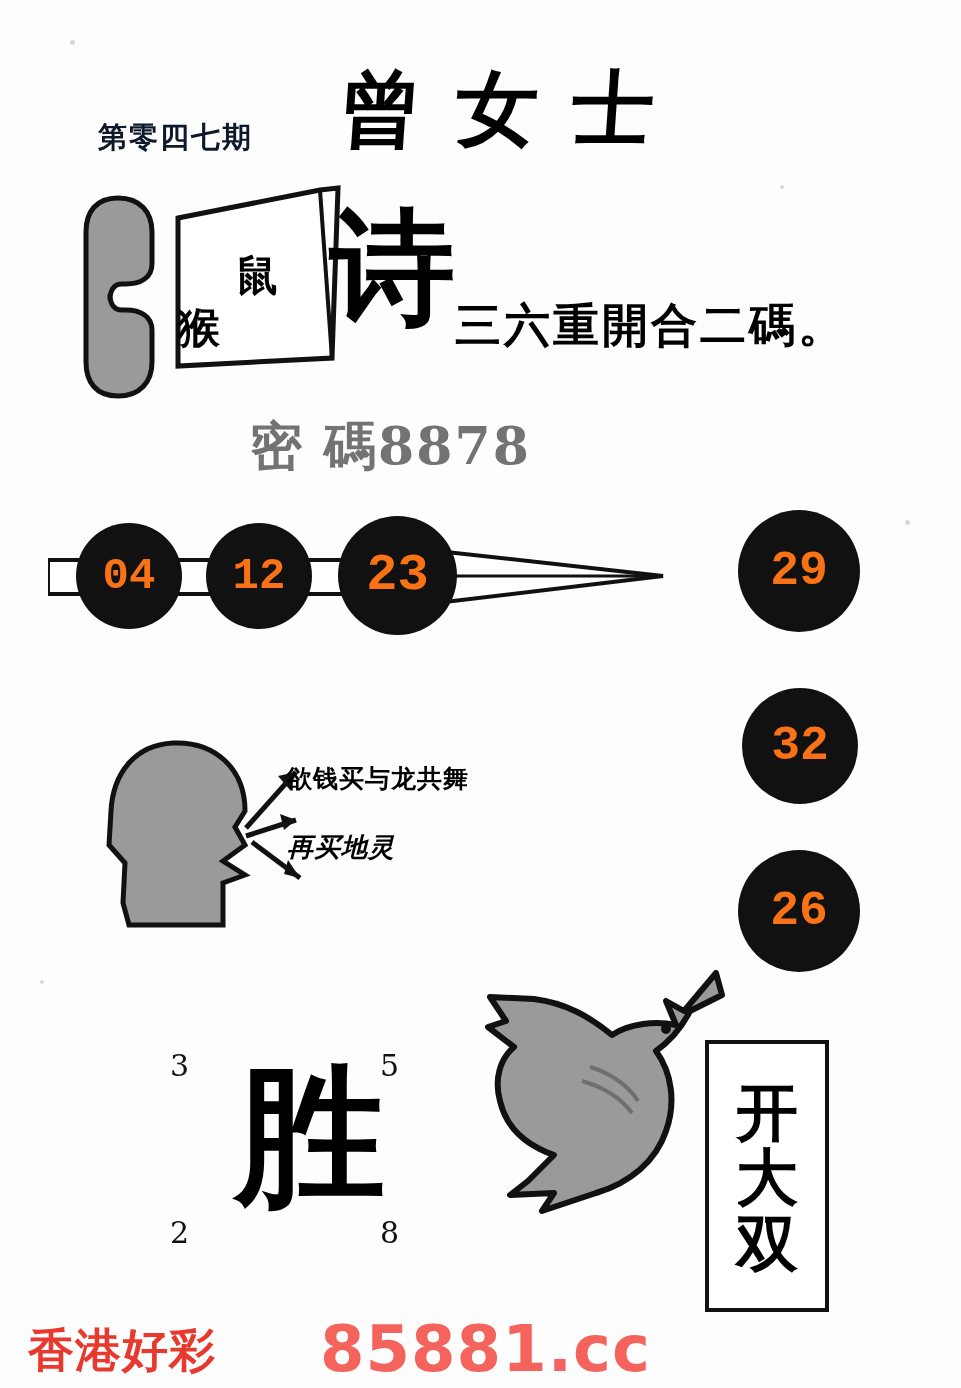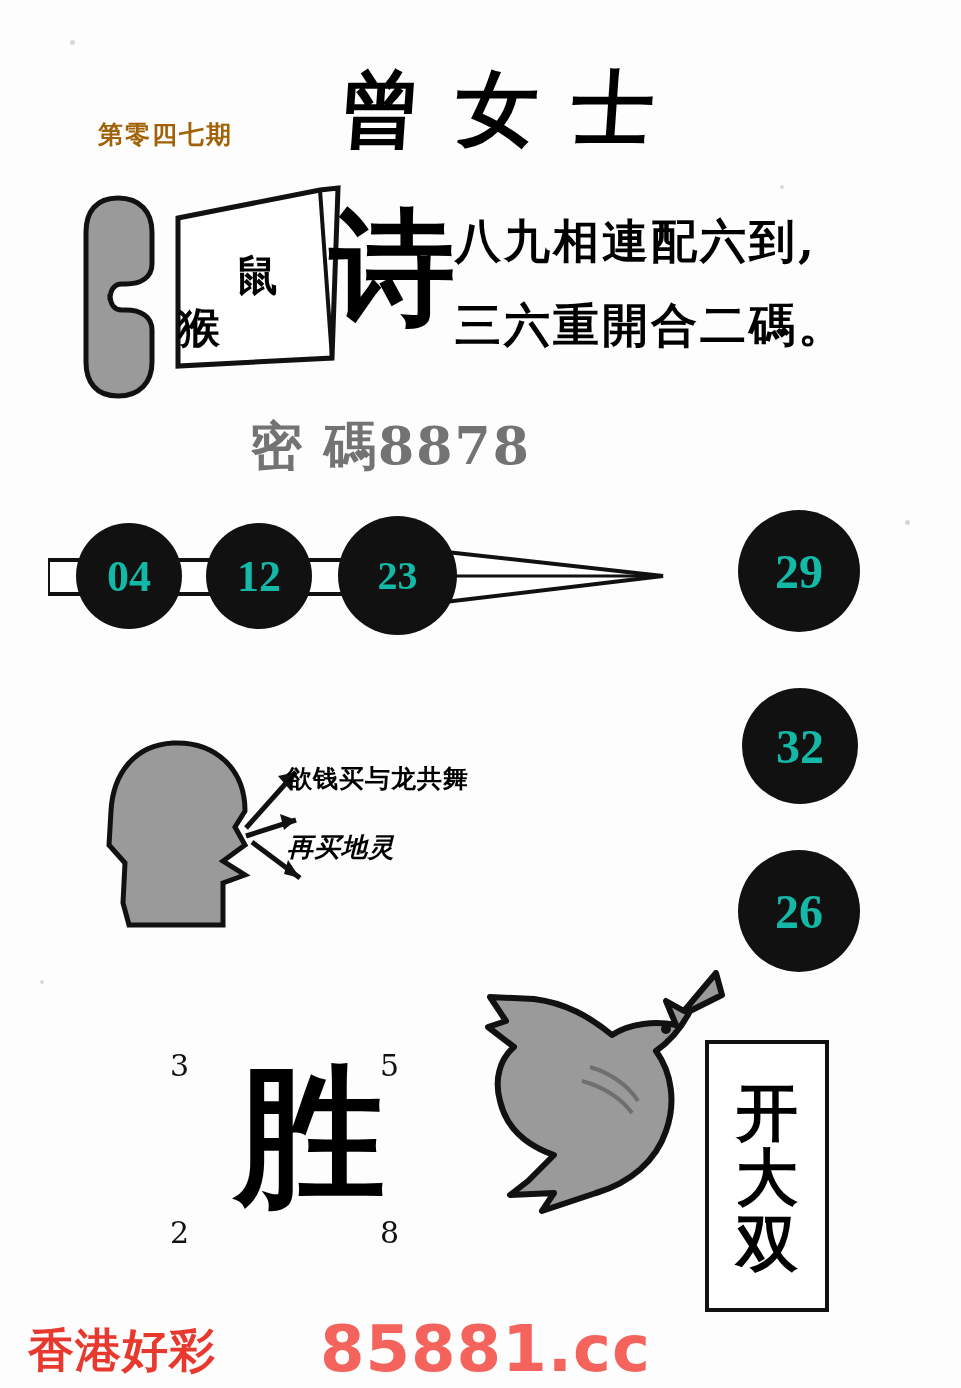--- a/index.html
+++ b/index.html
@@ -11,21 +11,21 @@
     position:relative;
   }
   .page{
     position:absolute;inset:0;
     background:#fdfdfd;
   }
   
   .issue{
     position:absolute;left:98px;top:118px;
     font-family:Liberation Serif, serif;
-    font-size:25px;font-weight:700;color:#a16207;
+    font-size:29px;font-weight:700;color:#0f172a;
     letter-spacing:2px;
   }
   .brand{
     position:absolute;left:340px;top:55px;
     font-family:"DejaVu Serif", serif;
     font-size:82px;font-weight:700;color:#000;
     letter-spacing:34px;
     transform:skewX(-4deg);
   }
   
@@ -70,22 +70,22 @@
   }
   
   .arrow-wrap{
     position:absolute;left:48px;top:510px;
     width:640px;height:140px;
   }
   .ball{
     position:absolute;
     border-radius:50%;
     background:#111;
-    color:#14b8a6;
-    font-family:Liberation Serif, serif;
+    color:#f97316;
+    font-family:Liberation Mono, monospace;
     font-weight:700;
     display:flex;align-items:center;justify-content:center;
     box-shadow:0 0 0 2px #111;
   }
   .ball-l{width:102px;height:102px;font-size:44px;}
   .ball-r{width:118px;height:118px;font-size:48px;}
   
   .head-svg{
     position:absolute;left:95px;top:735px;
     width:200px;height:200px;
@@ -173,36 +173,35 @@
   </svg>
 
   <svg class="poem-card" viewBox="0 0 175 200">
     <path d="M8 38 L150 10 L168 8 L162 178 L8 186 Z" fill="#ffffff" stroke="#111" stroke-width="5"></path>
     <path d="M150 10 L162 178" fill="none" stroke="#111" stroke-width="4"></path>
   </svg>
   <div class="zodiac1">鼠</div>
   <div class="zodiac2">猴</div>
   <div class="shi">诗</div>
 
-  <div class="verse">八九相連配六到,</div>
   <div class="verse" style="top:292px;">三六重開合二碼。</div>
 
   <div class="password">
     <span>密 碼</span><span>8878</span>
   </div>
 
   <svg class="arrow-wrap" viewBox="0 0 640 140">
     <rect x="0" y="50" width="460" height="34" fill="#ffffff" stroke="#111" stroke-width="4"></rect>
     <path d="M380 40 L615 66 L380 94 Z" fill="#ffffff" stroke="#111" stroke-width="4"></path>
     <path d="M400 66 L615 66" stroke="#111" stroke-width="3"></path>
   </svg>
 
   <div class="ball ball-l" style="left:78px;top:525px;">04</div>
   <div class="ball ball-l" style="left:208px;top:525px;">12</div>
-  <div class="ball ball-l" style="left:340px;top:518px;width:115px;height:115px;font-size:40px;">23</div>
+  <div class="ball ball-l" style="left:340px;top:518px;width:115px;height:115px;font-size:52px;">23</div>
 
   <div class="ball ball-r" style="left:740px;top:512px;">29</div>
   <div class="ball ball-r" style="left:744px;top:690px;width:112px;height:112px;">32</div>
   <div class="ball ball-r" style="left:740px;top:852px;">26</div>
 
   <svg class="head-svg" viewBox="0 0 200 200">
     <path d="M78 8 C40 10 18 38 16 76 L14 110 L30 128 L28 168 L34 190 L128 190 L128 148 L150 140 L128 126 L150 110 L140 92 L150 76 C150 34 120 6 78 8 Z" fill="#9a9a9a" stroke="#111" stroke-width="5"></path>
   </svg>
 
   <svg style="position:absolute;left:238px;top:748px;width:70px;height:150px;" viewBox="0 0 70 150">

